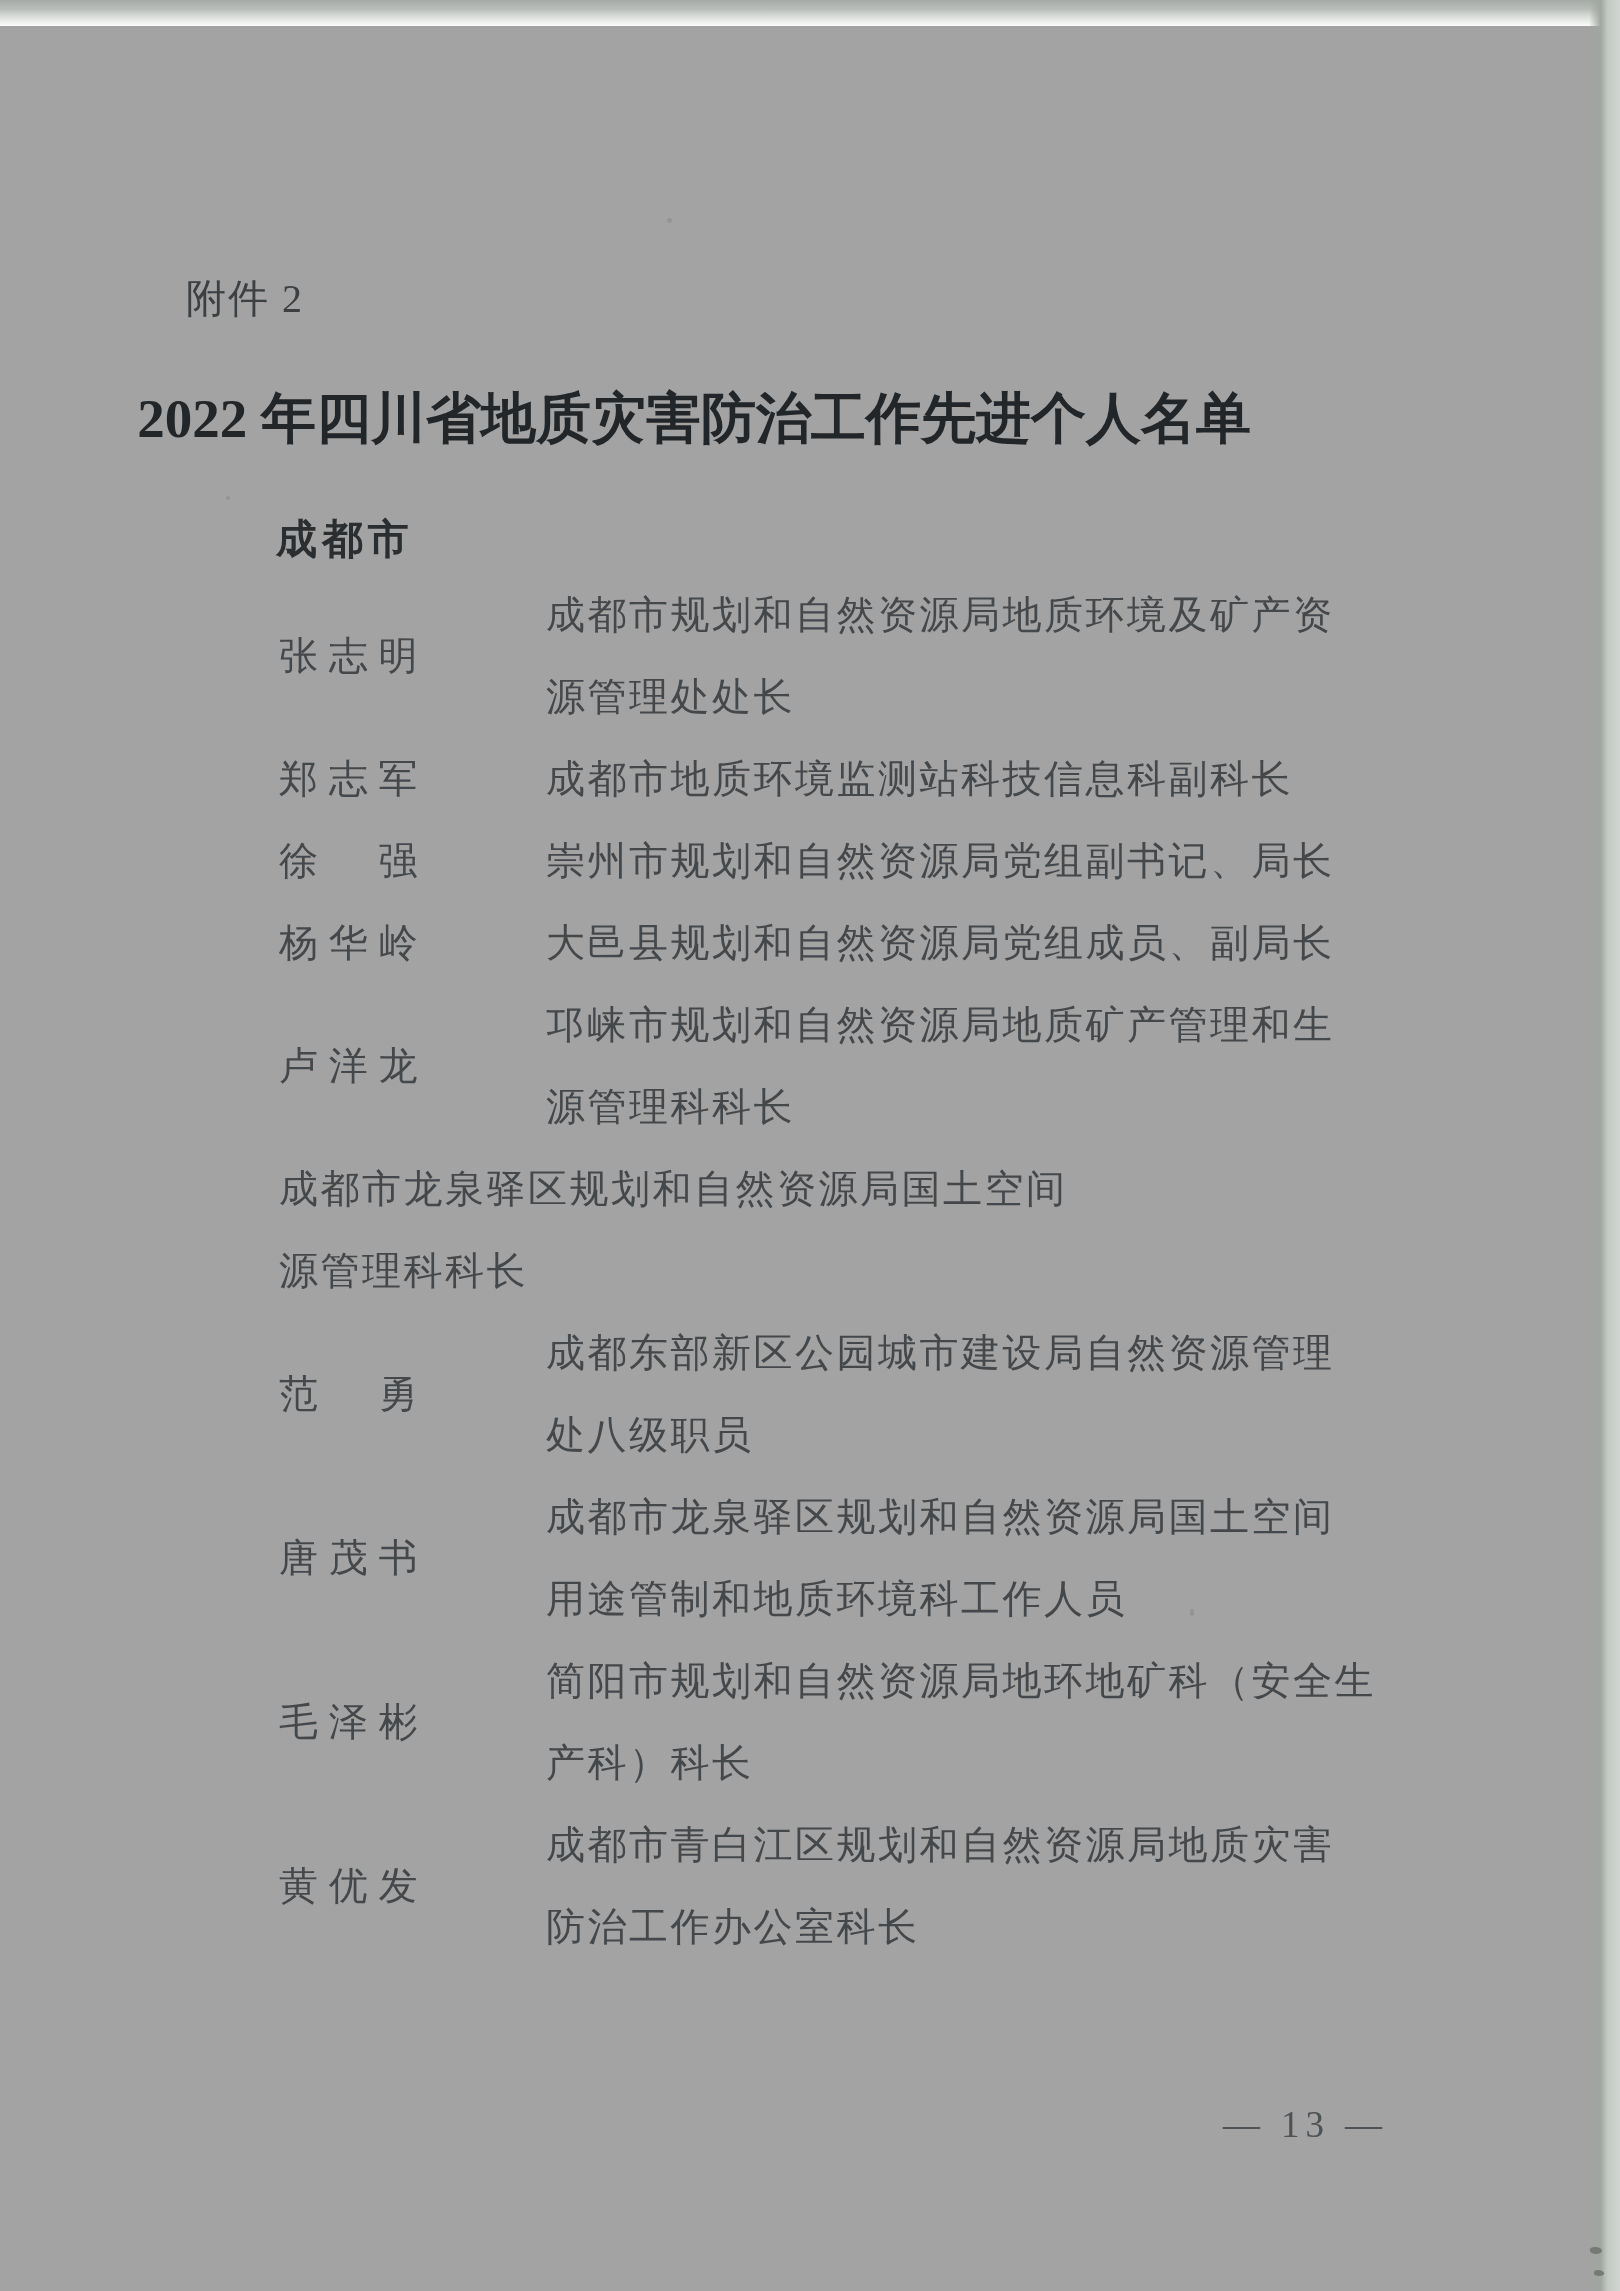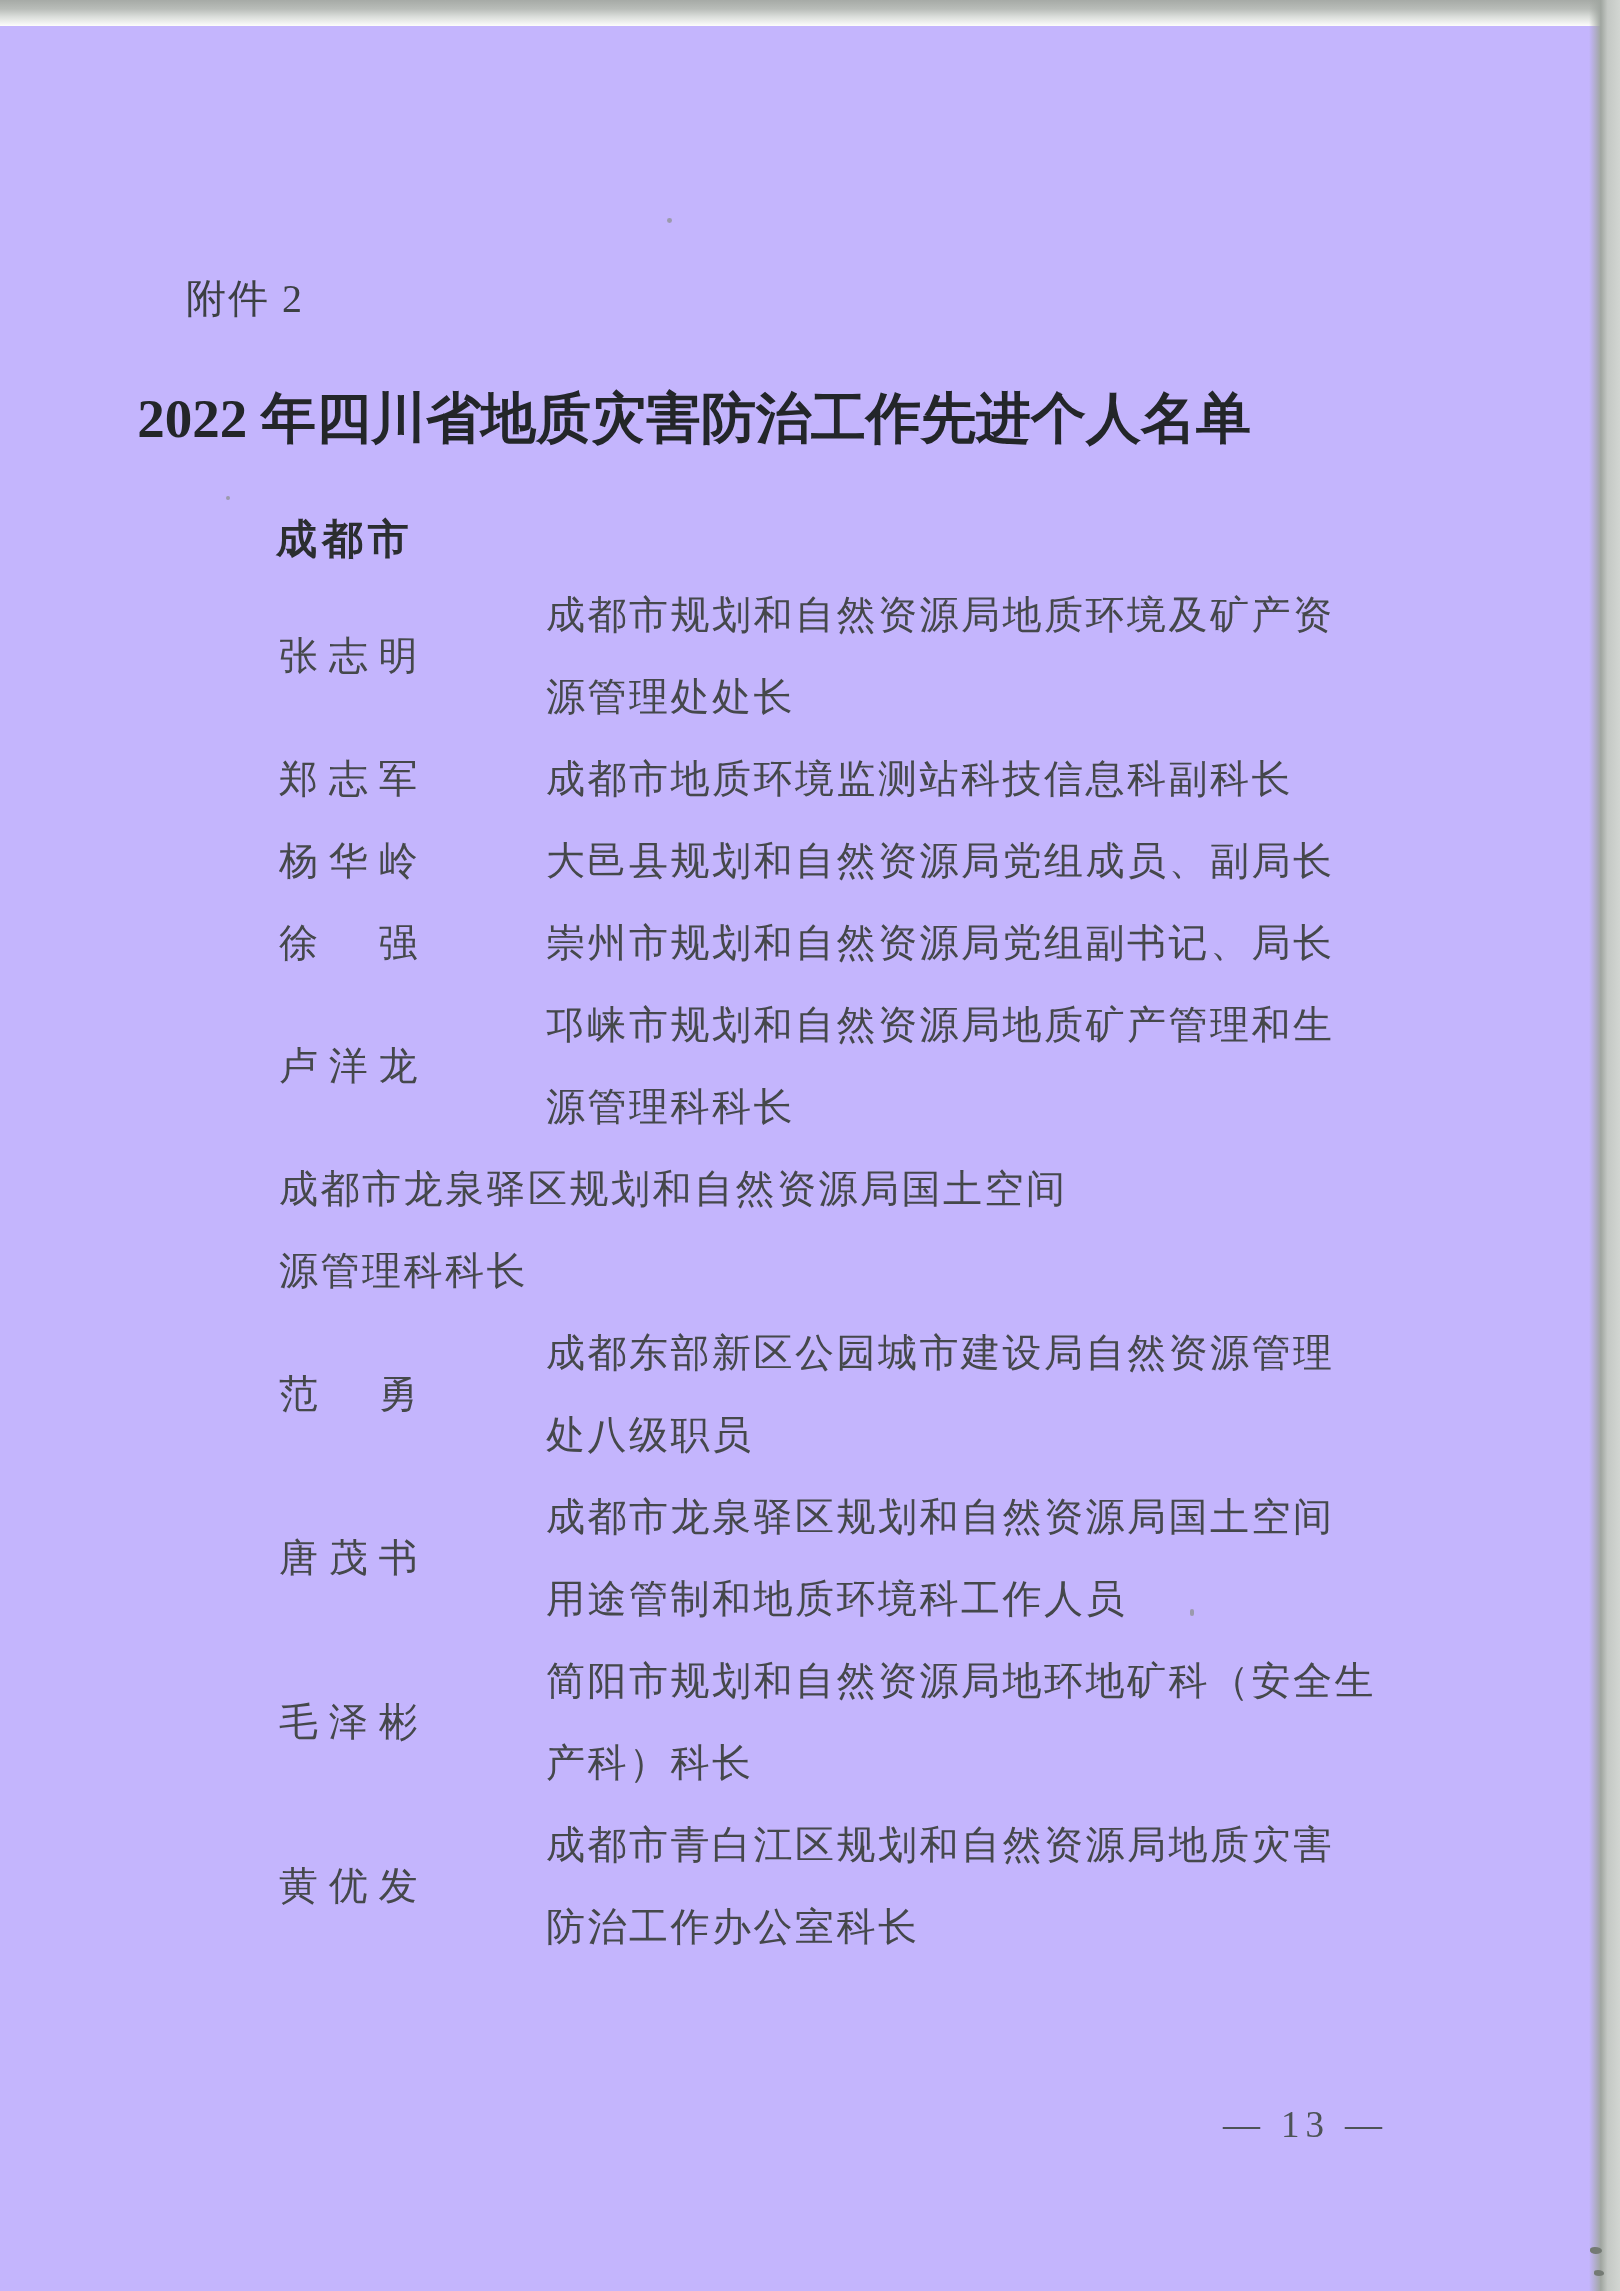--- a/index.html
+++ b/index.html
@@ -4,21 +4,21 @@
 <style>
   html, body {
     margin: 0;
     padding: 0;
     background: #e9ebe9;
   }
   .sheet {
     position: relative;
     width: 1620px;
     height: 2292px;
-    background: #c4b5fd;
+    background: #a3a3a3;
     overflow: hidden;
     font-family: "Liberation Serif", serif;
   }
   
   .edge-top {
     position: absolute;
     top: 0; left: 0;
     width: 100%;
     height: 25.5px;
     background: linear-gradient(180deg, #a6aaa6 0%, #b9bdb9 35%, #d8dbd8 62%, #fdfdfc 100%);
@@ -148,30 +148,30 @@
     </div>
 
     <div class="entry">
       <div class="entry-name">郑志军</div>
       <div class="entry-pos">
         <div class="pos-line">成都市地质环境监测站科技信息科副科长</div>
       </div>
     </div>
 
     <div class="entry">
+      <div class="entry-name">徐　强</div>
+      <div class="entry-pos">
+        <div class="pos-line">崇州市规划和自然资源局党组副书记、局长</div>
+      </div>
+    </div>
+
+    <div class="entry">
       <div class="entry-name">杨华岭</div>
       <div class="entry-pos">
         <div class="pos-line">大邑县规划和自然资源局党组成员、副局长</div>
-      </div>
-    </div>
-
-    <div class="entry">
-      <div class="entry-name">徐　强</div>
-      <div class="entry-pos">
-        <div class="pos-line">崇州市规划和自然资源局党组副书记、局长</div>
       </div>
     </div>
 
     <div class="entry">
       <div class="entry-name">卢洋龙</div>
       <div class="entry-pos">
         <div class="pos-line">邛崃市规划和自然资源局地质矿产管理和生</div>
         <div class="pos-line">源管理科科长</div>
       </div>
     </div>

